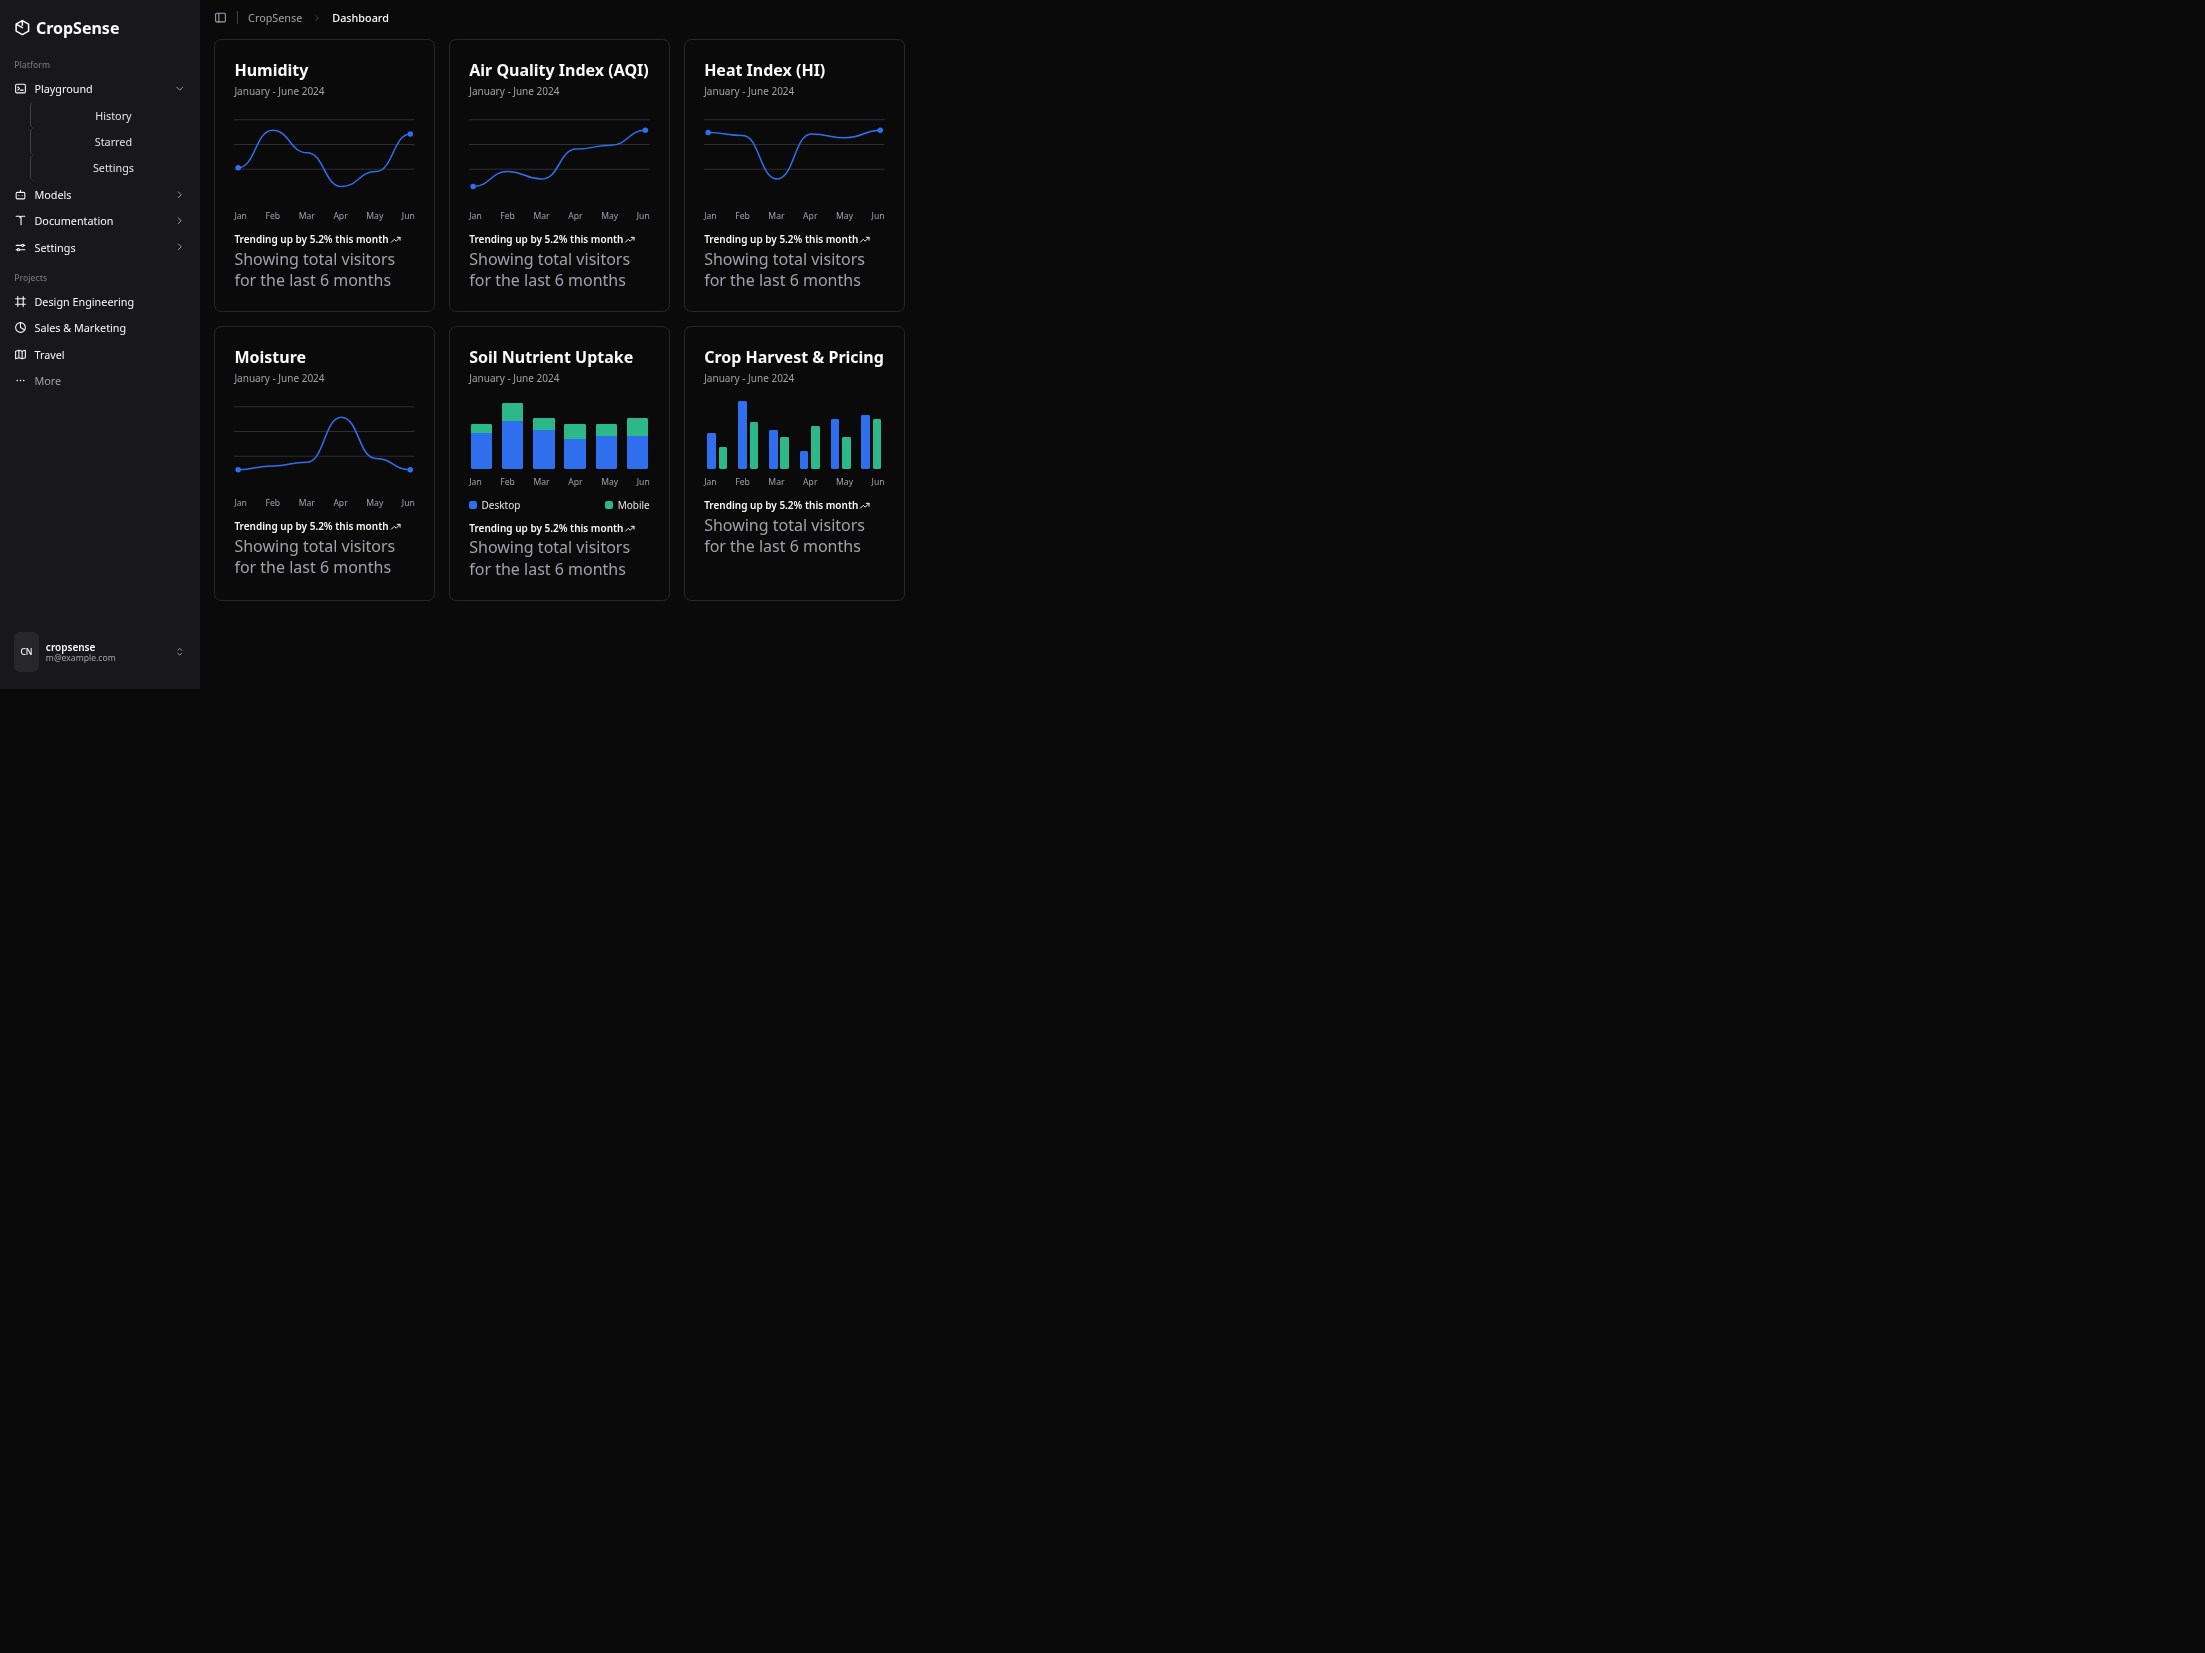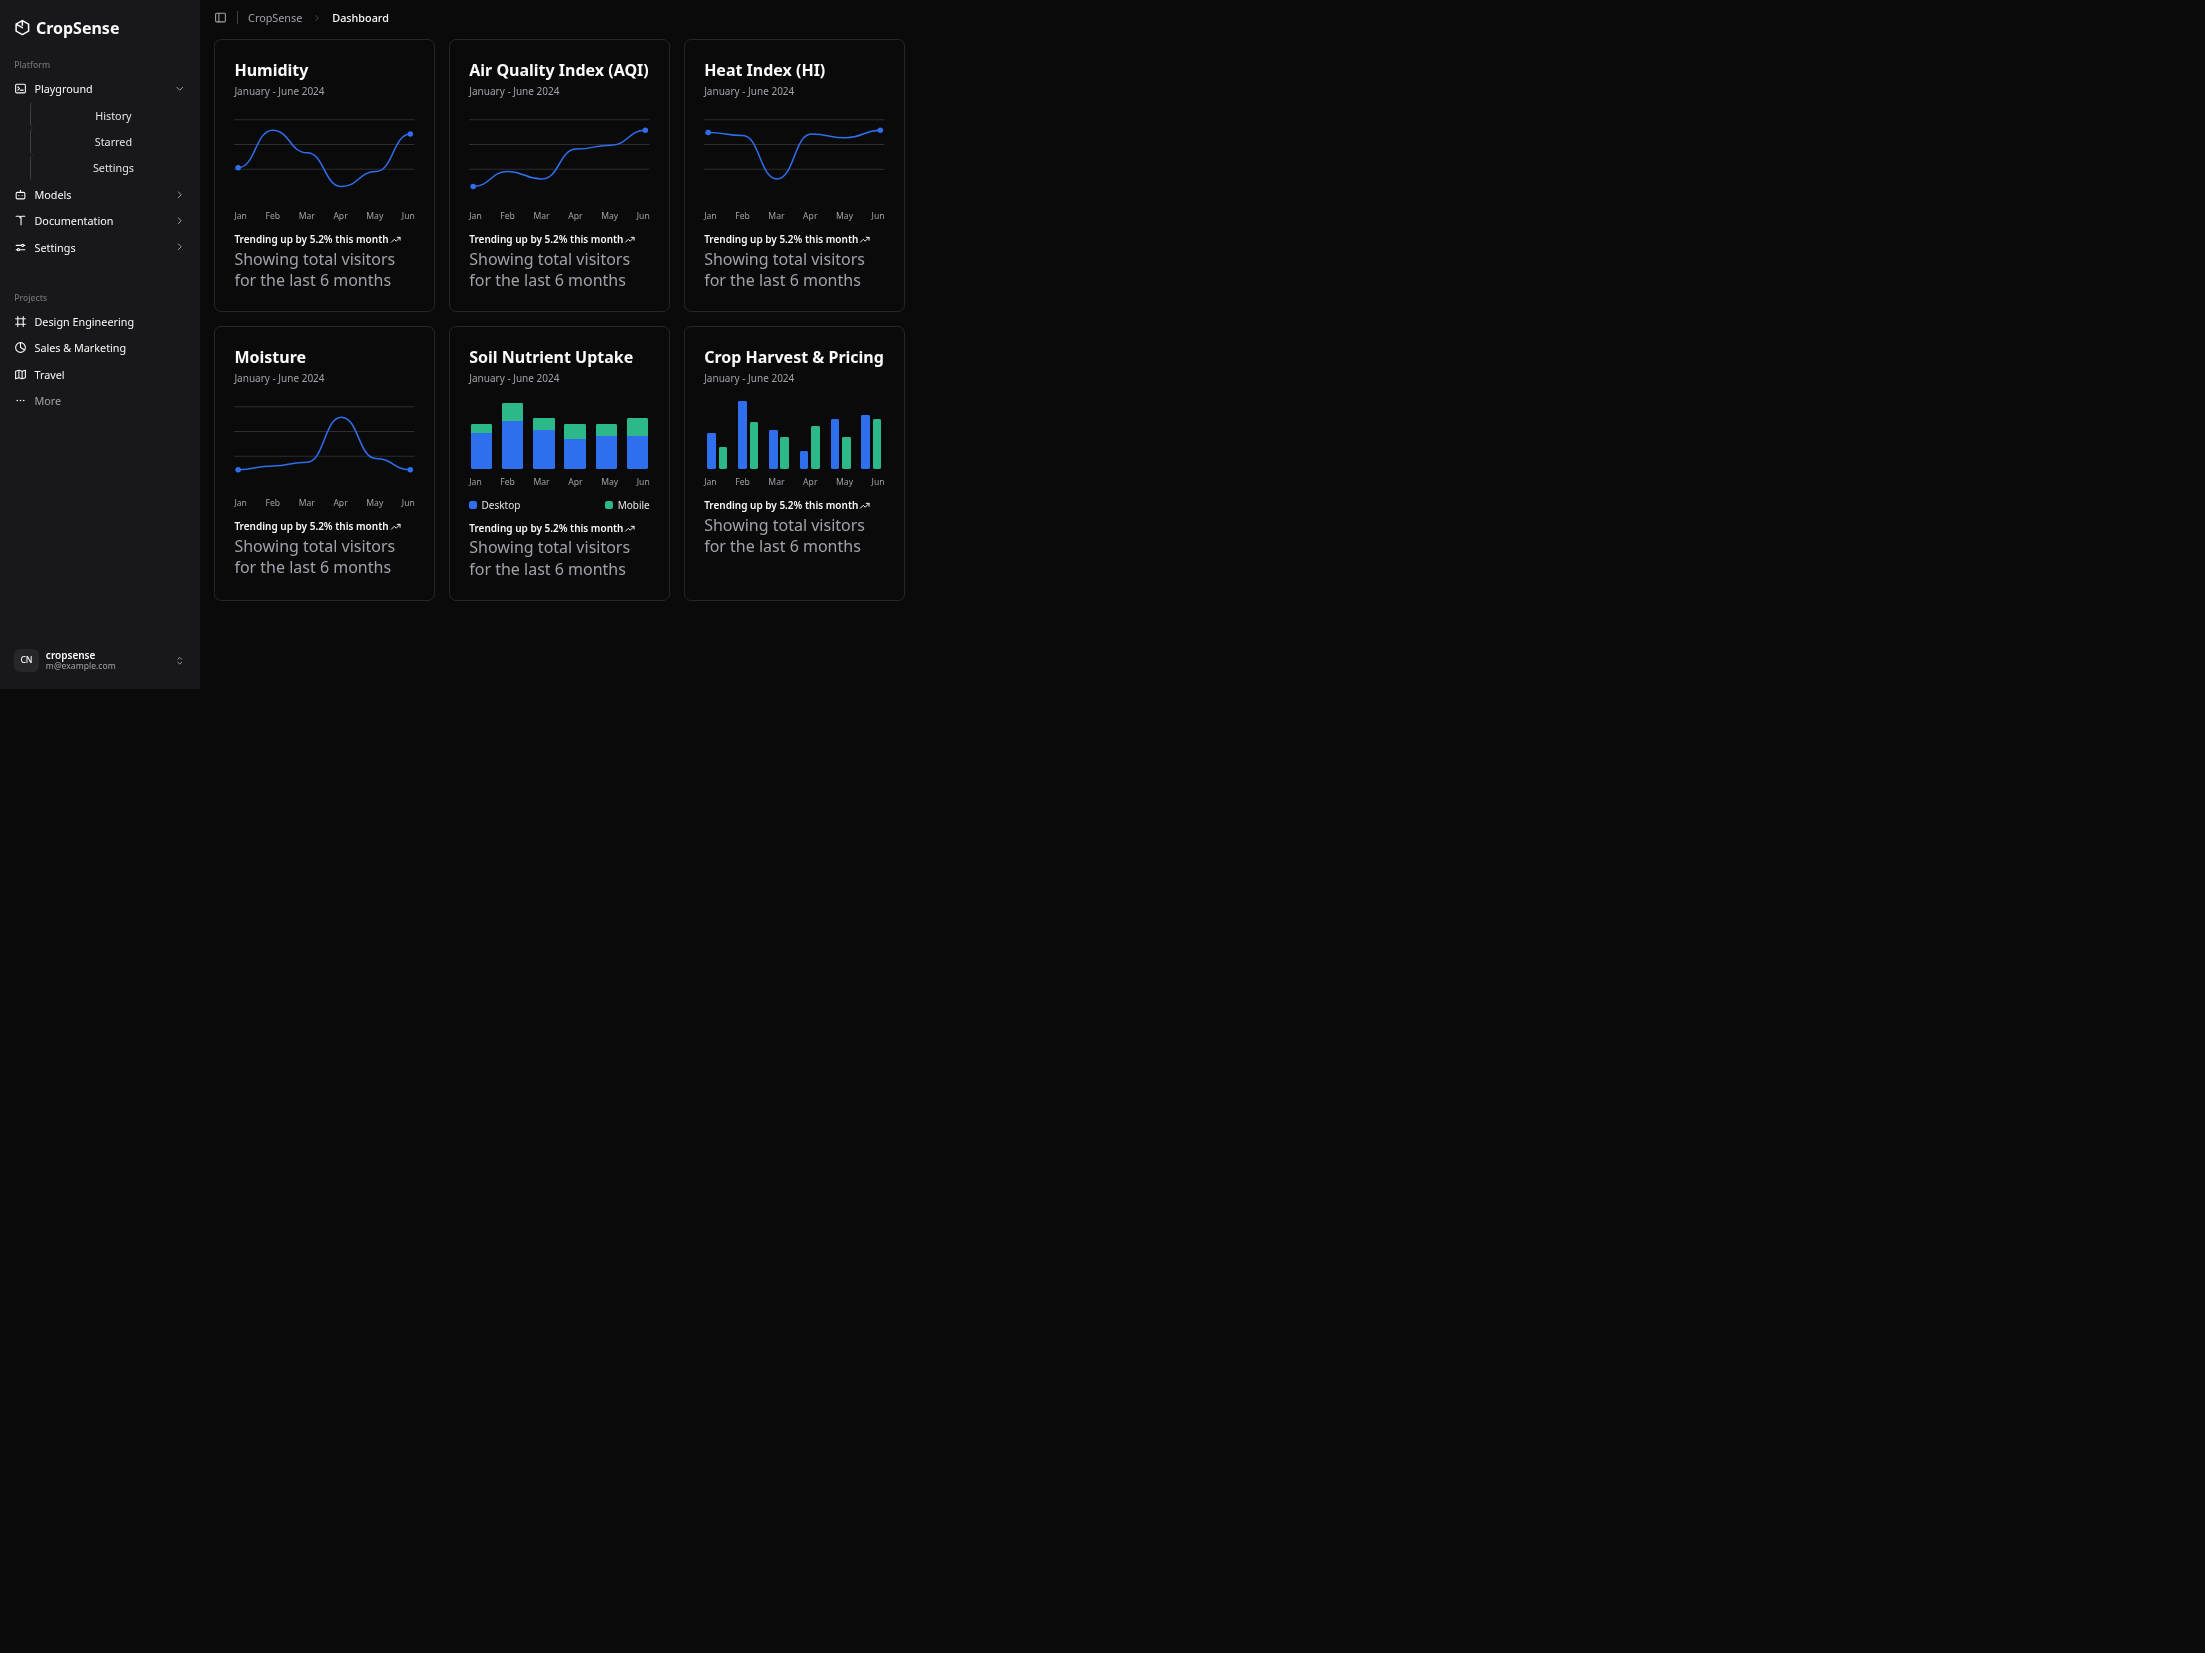--- a/index.html
+++ b/index.html
@@ -60,21 +60,21 @@
 .spacer { flex: 1; }
 .user-row {
   display: flex;
   align-items: center;
   gap: 7.2px;
   padding: 5.7px;
   border-radius: 4.3px;
   cursor: pointer;
 }
 .avatar {
-  width: 24.4px; height: 23px;
+  width: 24.4px; height: 40px;
   background: #27272a;
   border-radius: 5.7px;
   display: flex;
   align-items: center;
   justify-content: center;
   font-size: 8.6px;
   font-weight: 500;
 }
 .user-text { display: flex; flex-direction: column; line-height: 1.2; }
 .user-name { font-weight: 600; font-size: 10px; }
@@ -232,21 +232,21 @@
         <path class="icon-line" d="M4 8h10 M18 8h2 M4 16h2 M10 16h10"></path>
         <circle class="icon-line" cx="16" cy="8" r="2"></circle>
         <circle class="icon-line" cx="8" cy="16" r="2"></circle>
       </svg>
     <span>Settings</span>
     <svg class="chev" viewBox="0 0 24 24">
         <path class="icon-line" d="M9 6l6 6-6 6"></path>
       </svg>
   </div>
 
-  <div class="section-label" style="margin-top:26px">Projects</div>
+  <div class="section-label" style="margin-top:6px">Projects</div>
 
   <div class="nav-item">
     <svg class="icon" viewBox="0 0 24 24">
         <path class="icon-line" d="M7 3v18 M17 3v18 M3 7h18 M3 17h18"></path>
       </svg>
     <span>Design Engineering</span>
   </div>
   <div class="nav-item">
     <svg class="icon" viewBox="0 0 24 24">
         <circle class="icon-line" cx="12" cy="12" r="9"></circle>

